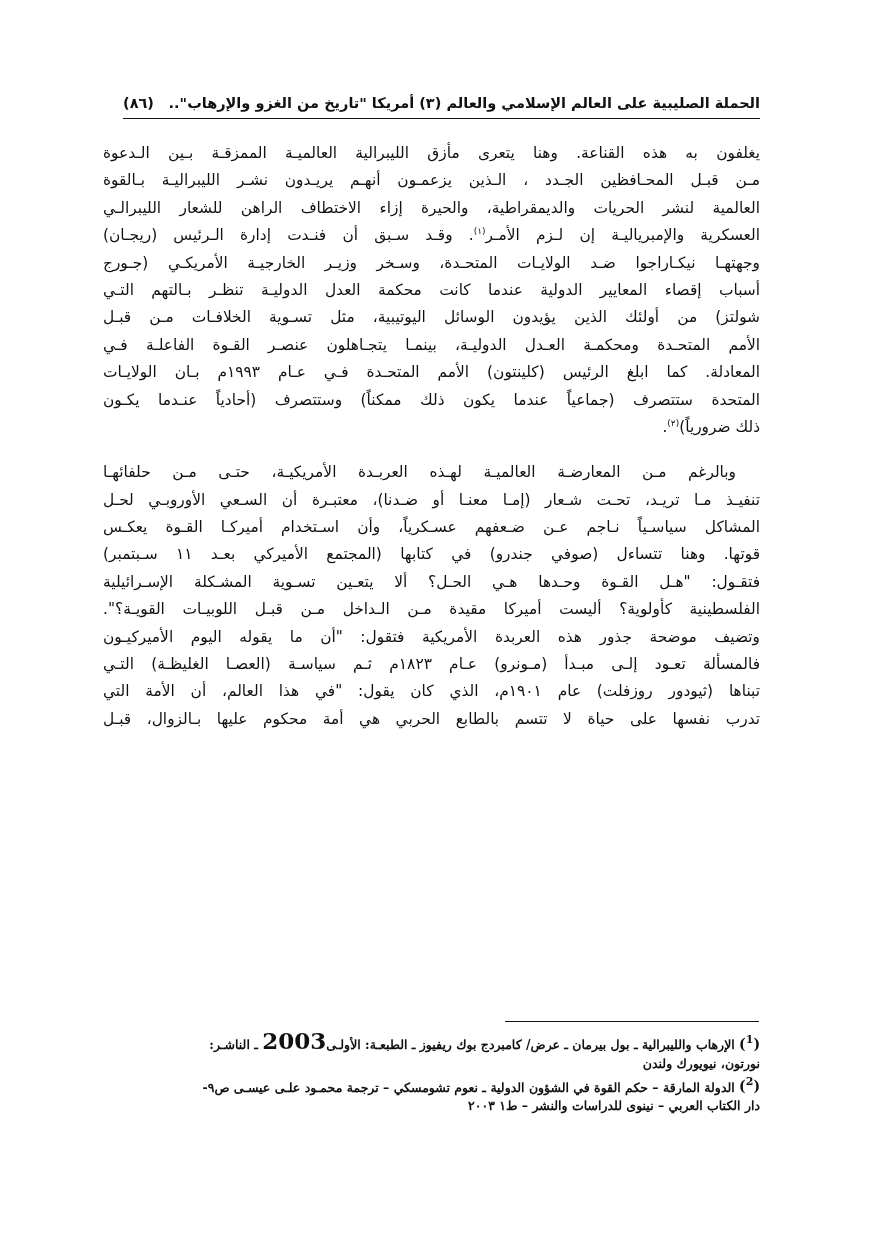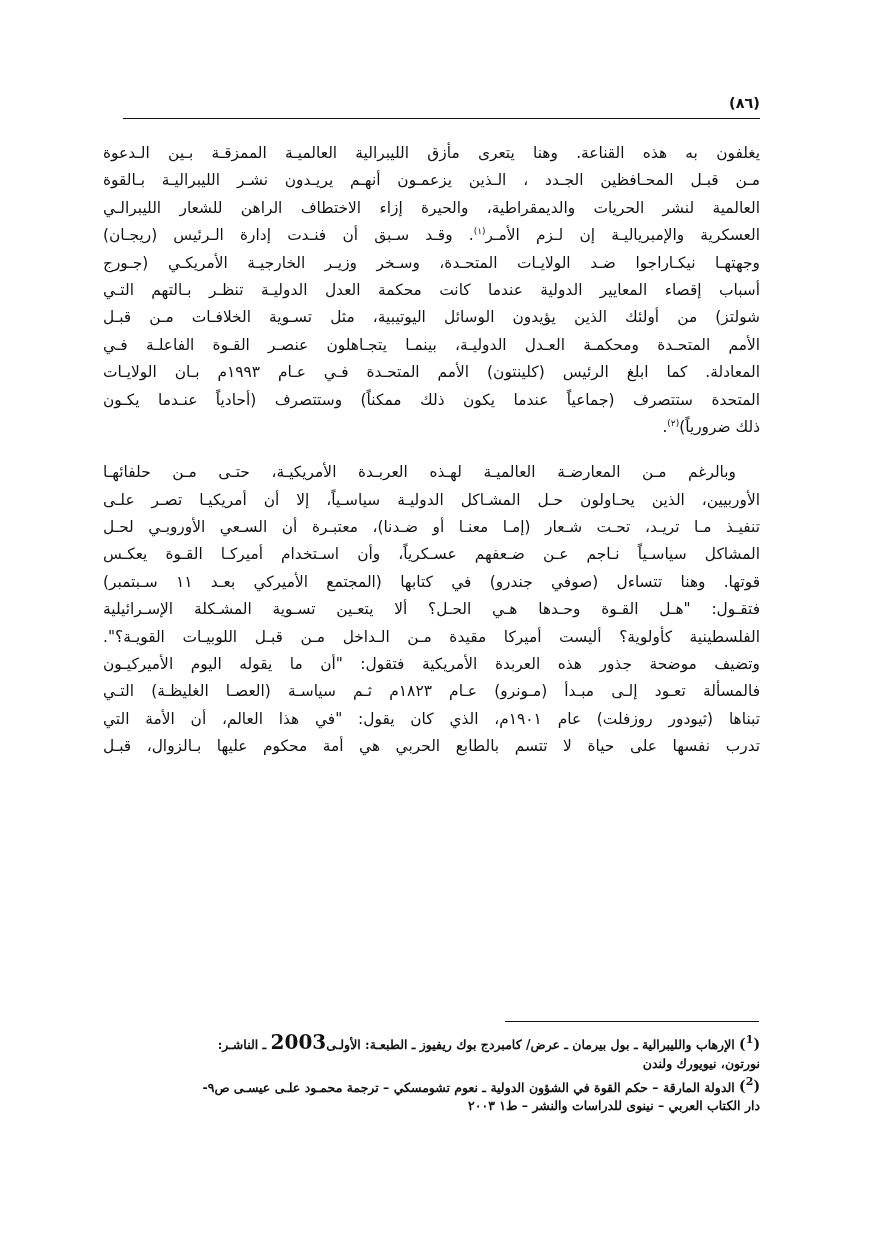--- a/index.html
+++ b/index.html
@@ -14,49 +14,49 @@
   .body-text .line.last { text-align-last: right; }
   .body-text .gap { height: 18px; }
   .body-text .indent { padding-right: 24px; }
   sup.fn { font-size: 9px; vertical-align: super; line-height: 0; }
   .fn-rule { position: absolute; top: 1021px; left: 505px; width: 254px; border-top: 1.5px solid #111; }
   .footnotes { position: absolute; top: 1030px; left: 103px; width: 657px; font-family: "DejaVu Serif", serif; font-size: 12.5px; line-height: 19px; font-weight: bold; }
   .footnotes .fn-item { margin: 0; }
   .footnotes .fn-num { font-size: 14px; }
   .footnotes .fn-num sup { font-size: 11px; }
   .footnotes .cont { display: block; }
-  .footnotes .year { font-size: 20px; font-weight: bold; }
+  .footnotes .year { font-size: 23px; font-weight: bold; }
 </style>
 </head>
 <body>
 
 <div class="page">
 
   <div class="header">
+    <span class="title">الحملة الصليبية على العالم الإسلامي والعالم (٣) أمريكا "تاريخ من الغزو والإرهاب"..</span>
     <span class="pageno">(٨٦)</span>
   </div>
 
   <div class="body-text">
     <p>
       <span class="line">يغلفون به هذه القناعة. وهنا يتعرى مأزق الليبرالية العالميـة الممزقـة بـين الـدعوة</span>
       <span class="line">مـن قبـل المحـافظين الجـدد ، الـذين يزعمـون أنهـم يريـدون نشـر الليبراليـة بـالقوة</span>
       <span class="line">العالمية لنشر الحريات والديمقراطية، والحيرة إزاء الاختطاف الراهن للشعار الليبرالـي</span>
       <span class="line"><span>العسكرية والإمبرياليـة إن لـزم الأمـر</span><sup class="fn">(١)</sup><span>. وقـد سـبق أن فنـدت إدارة الـرئيس (ريجـان)</span></span>
       <span class="line">وجهتهـا نيكـاراجوا ضـد الولايـات المتحـدة، وسـخر وزيـر الخارجيـة الأمريكـي (جـورج</span>
       <span class="line">أسباب إقصاء المعايير الدولية عندما كانت محكمة العدل الدوليـة تنظـر بـالتهم التـي</span>
       <span class="line">شولتز) من أولئك الذين يؤيدون الوسائل اليوتيبية، مثل تسـوية الخلافـات مـن قبـل</span>
       <span class="line">الأمم المتحـدة ومحكمـة العـدل الدوليـة، بينمـا يتجـاهلون عنصـر القـوة الفاعلـة فـي</span>
       <span class="line">المعادلة. كما ابلغ الرئيس (كلينتون) الأمم المتحـدة فـي عـام ١٩٩٣م بـان الولايـات</span>
       <span class="line">المتحدة ستتصرف (جماعياً عندما يكون ذلك ممكناً) وستتصرف (أحادياً عنـدما يكـون</span>
       <span class="line last"><span>ذلك ضرورياً)</span><sup class="fn">(٢)</sup><span>.</span></span>
     </p>
     <div class="gap"></div>
     <p>
       <span class="line indent">وبالرغم مـن المعارضـة العالميـة لهـذه العربـدة الأمريكيـة، حتـى مـن حلفائهـا</span>
-      <span class="line">الأوربيين، الذين يحـاولون حـل المشـاكل الدوليـة سياسـياً، إلا أن أمريكيـا تصـر علـى</span>
       <span class="line">تنفيـذ مـا تريـد، تحـت شـعار (إمـا معنـا أو ضـدنا)، معتبـرة أن السـعي الأوروبـي لحـل</span>
       <span class="line">المشاكل سياسـياً نـاجم عـن ضـعفهم عسـكرياً، وأن اسـتخدام أميركـا القـوة يعكـس</span>
       <span class="line">قوتها. وهنا تتساءل (صوفي جندرو) في كتابها (المجتمع الأميركي بعـد ١١ سـبتمبر)</span>
       <span class="line">فتقـول: "هـل القـوة وحـدها هـي الحـل؟ ألا يتعـين تسـوية المشـكلة الإسـرائيلية</span>
       <span class="line">الفلسطينية كأولوية؟ أليست أميركا مقيدة مـن الـداخل مـن قبـل اللوبيـات القويـة؟".</span>
       <span class="line">وتضيف موضحة جذور هذه العربدة الأمريكية فتقول: "أن ما يقوله اليوم الأميركيـون</span>
       <span class="line">فالمسألة تعـود إلـى مبـدأ (مـونرو) عـام ١٨٢٣م ثـم سياسـة (العصـا الغليظـة) التـي</span>
       <span class="line">تبناها (ثيودور روزفلت) عام ١٩٠١م، الذي كان يقول: "في هذا العالم، أن الأمة التي</span>
       <span class="line">تدرب نفسها على حياة لا تتسم بالطابع الحربي هي أمة محكوم عليها بـالزوال، قبـل</span>
     </p>

